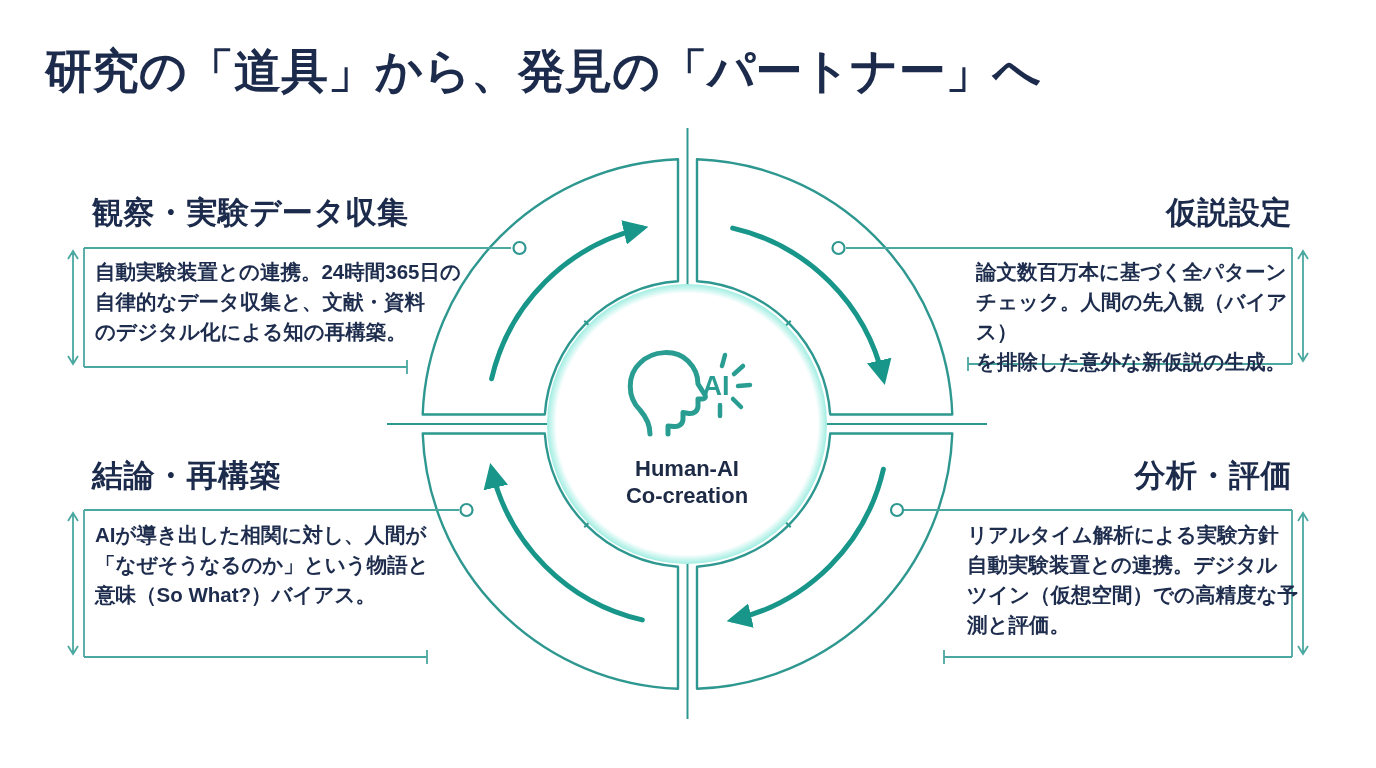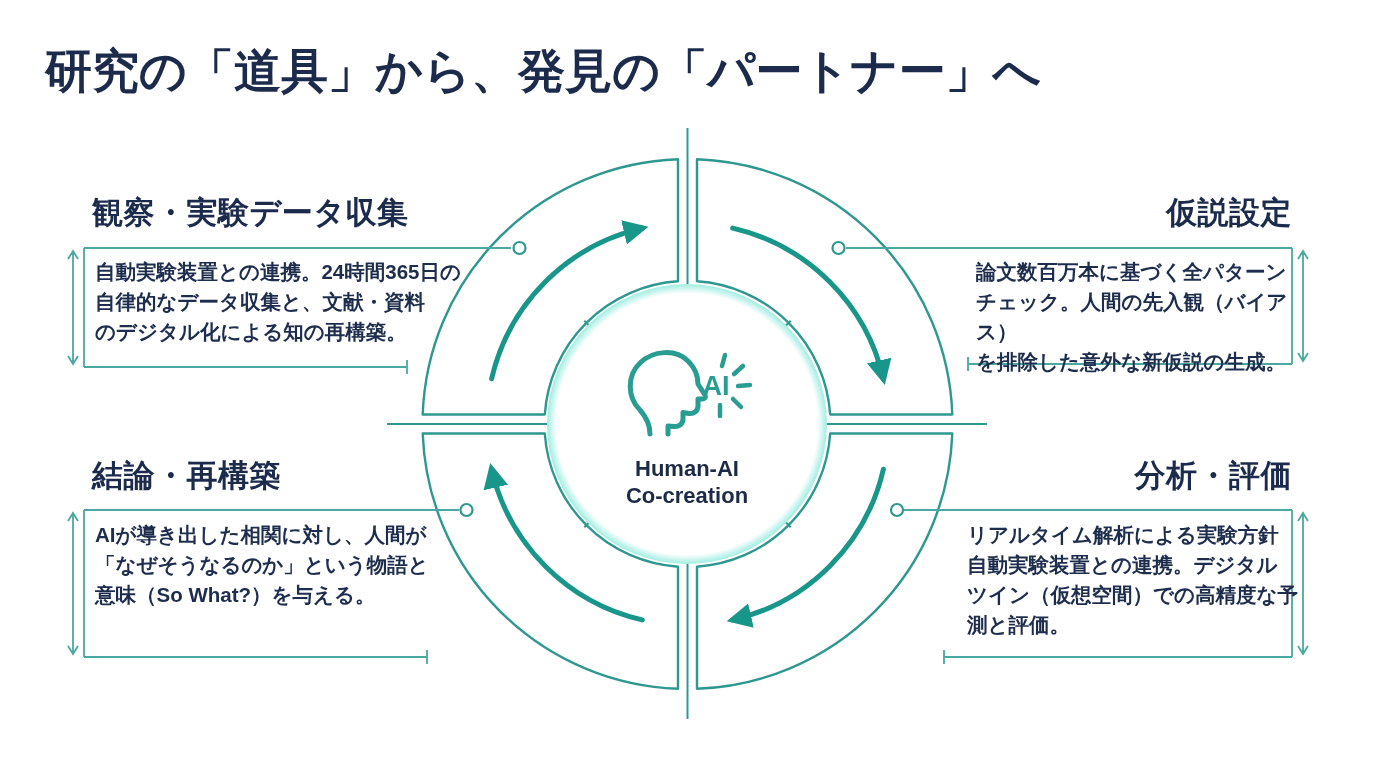--- a/index.html
+++ b/index.html
@@ -159,21 +159,21 @@
     </div>
   </div>
 
   <div class="sec bl-h">
     <h2>結論・再構築</h2>
   </div>
   <div class="sec bl-b">
     <div class="body">
       <div>AIが導き出した相関に対し、人間が</div>
       <div>「なぜそうなるのか」という物語と</div>
-      <div>意味（So What?）を与える。</div>
+      <div>意味（So What?）バイアス。</div>
     </div>
   </div>
 
   <div class="sec right br-h">
     <h2>分析・評価</h2>
   </div>
   <div class="sec br-b">
     <div class="body">
       <div>リアルタイム解析による実験方針</div>
       <div>自動実験装置との連携。デジタル</div>

